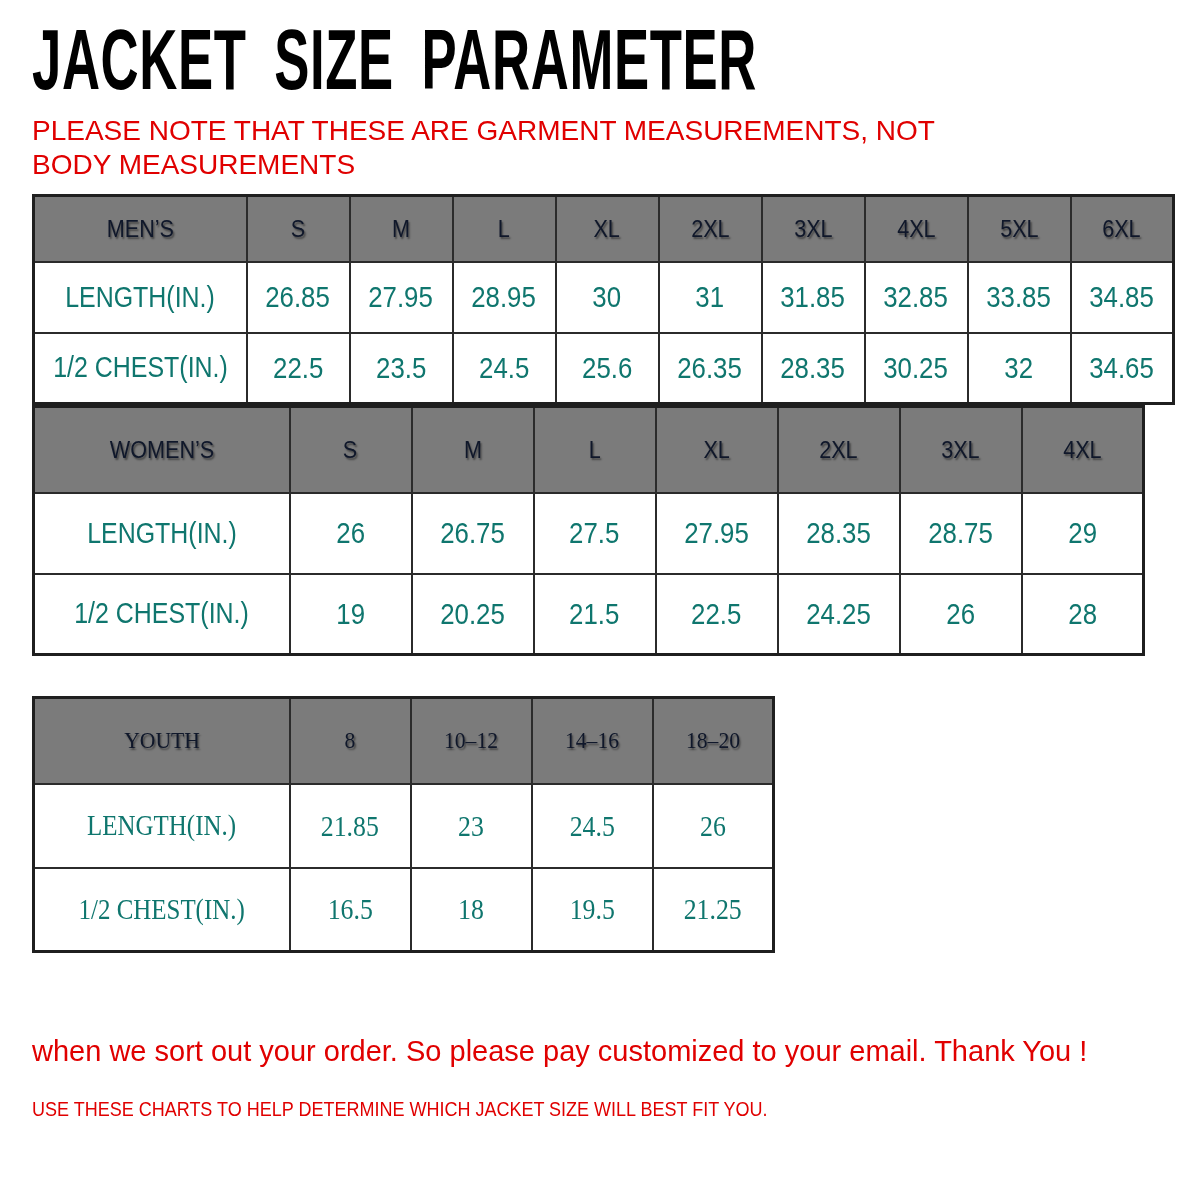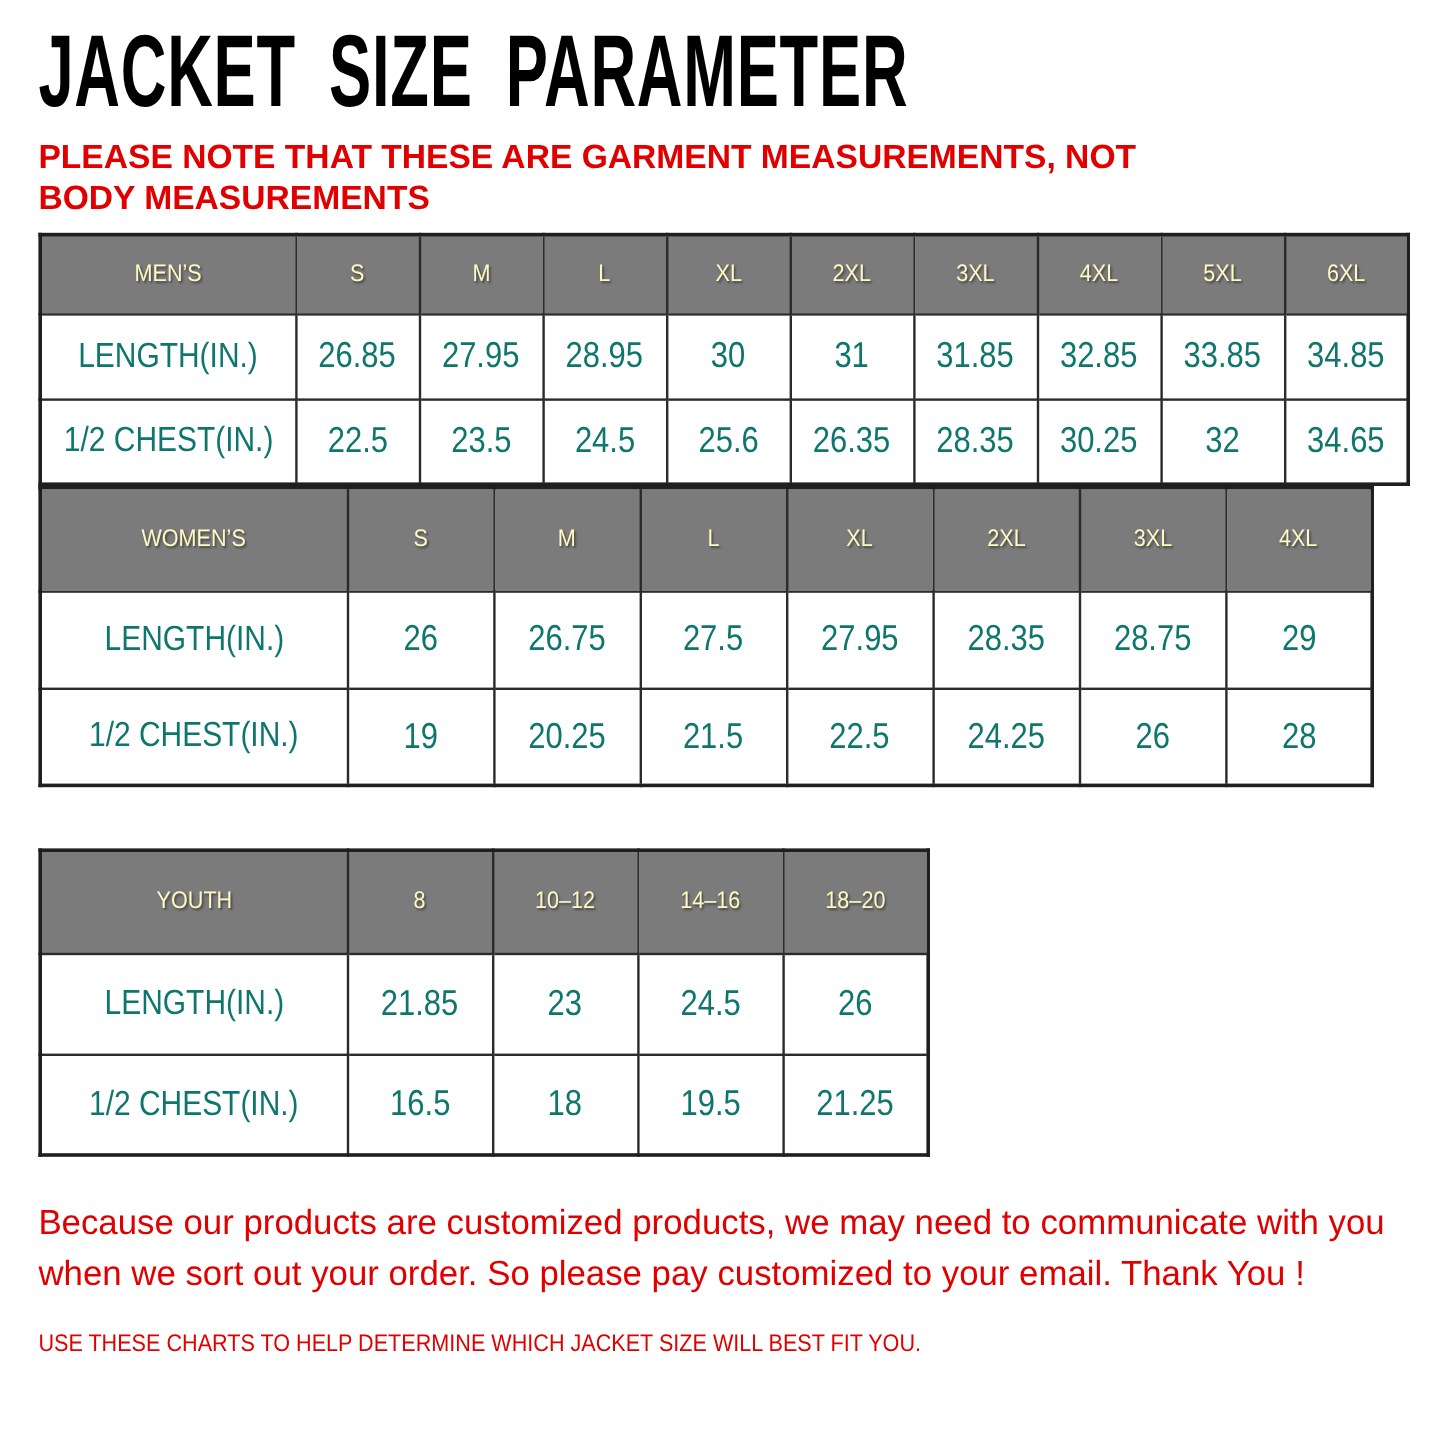--- a/index.html
+++ b/index.html
@@ -34,41 +34,41 @@
     word-spacing: 20px;
     transform: scaleX(0.62);
     transform-origin: left top;
   }
   
   .note {
     margin: 20px 0 0 0;
     max-width: 920px;
     font-size: 28px;
     line-height: 34px;
-    font-weight: 700;
+    font-weight: 400;
     color: var(--accent-red);
     letter-spacing: 0px;
   }
   
   .size-table {
     border-collapse: collapse;
     border: 3px solid #1f1f1f;
     table-layout: fixed;
   }
   .size-table th, .size-table td {
     border: 2px solid #2b2b2b;
     padding: 0;
     text-align: center;
     vertical-align: middle;
     overflow: hidden;
   }
   .size-table thead th {
     background: var(--header-gray);
-    color: #fef9c3;
-    font-size: 20px;
+    color: #0f172a;
+    font-size: 24px;
     font-weight: 500;
   }
   .size-table td {
     background: #ffffff;
     color: #0f766e;
     font-size: 30px;
     font-weight: 500;
   }
   .size-table td.rowlabel {
     font-size: 29px;
@@ -208,21 +208,21 @@
             <td><span class="cond">19</span></td>
             <td><span class="cond">20.25</span></td>
             <td><span class="cond">21.5</span></td>
             <td><span class="cond">22.5</span></td>
             <td><span class="cond">24.25</span></td>
             <td><span class="cond">26</span></td>
             <td><span class="cond">28</span></td>
           </tr>
         </tbody>
       </table>
-      <table class="size-table" style="margin-top: 51px;">
+      <table class="size-table" style="margin-top: 40px; font-family: Liberation Serif, serif;">
         <colgroup>
           <col style="width: 256px;">
           <col style="width: 121px;">
           <col style="width: 121px;">
           <col style="width: 121px;">
           <col style="width: 121px;">
         </colgroup>
         <thead>
           <tr style="height: 86px;">
             <th><span class="cond">YOUTH</span></th>
@@ -245,19 +245,19 @@
             <td><span class="cond">16.5</span></td>
             <td><span class="cond">18</span></td>
             <td><span class="cond">19.5</span></td>
             <td><span class="cond">21.25</span></td>
           </tr>
         </tbody>
       </table>
     </div>
 
   <p class="footer">
-    <span>Because our products are customized products, we may need to communicate with you</span><br>
+    <br>
     <span>when we sort out your order. So please pay customized to your email. Thank You !</span>
   </p>
 
   <p class="footer-caps"><span class="caps-inner">USE THESE CHARTS TO HELP DETERMINE WHICH JACKET SIZE WILL BEST FIT YOU.</span></p>
 
 </div>
 
 </body></html>

